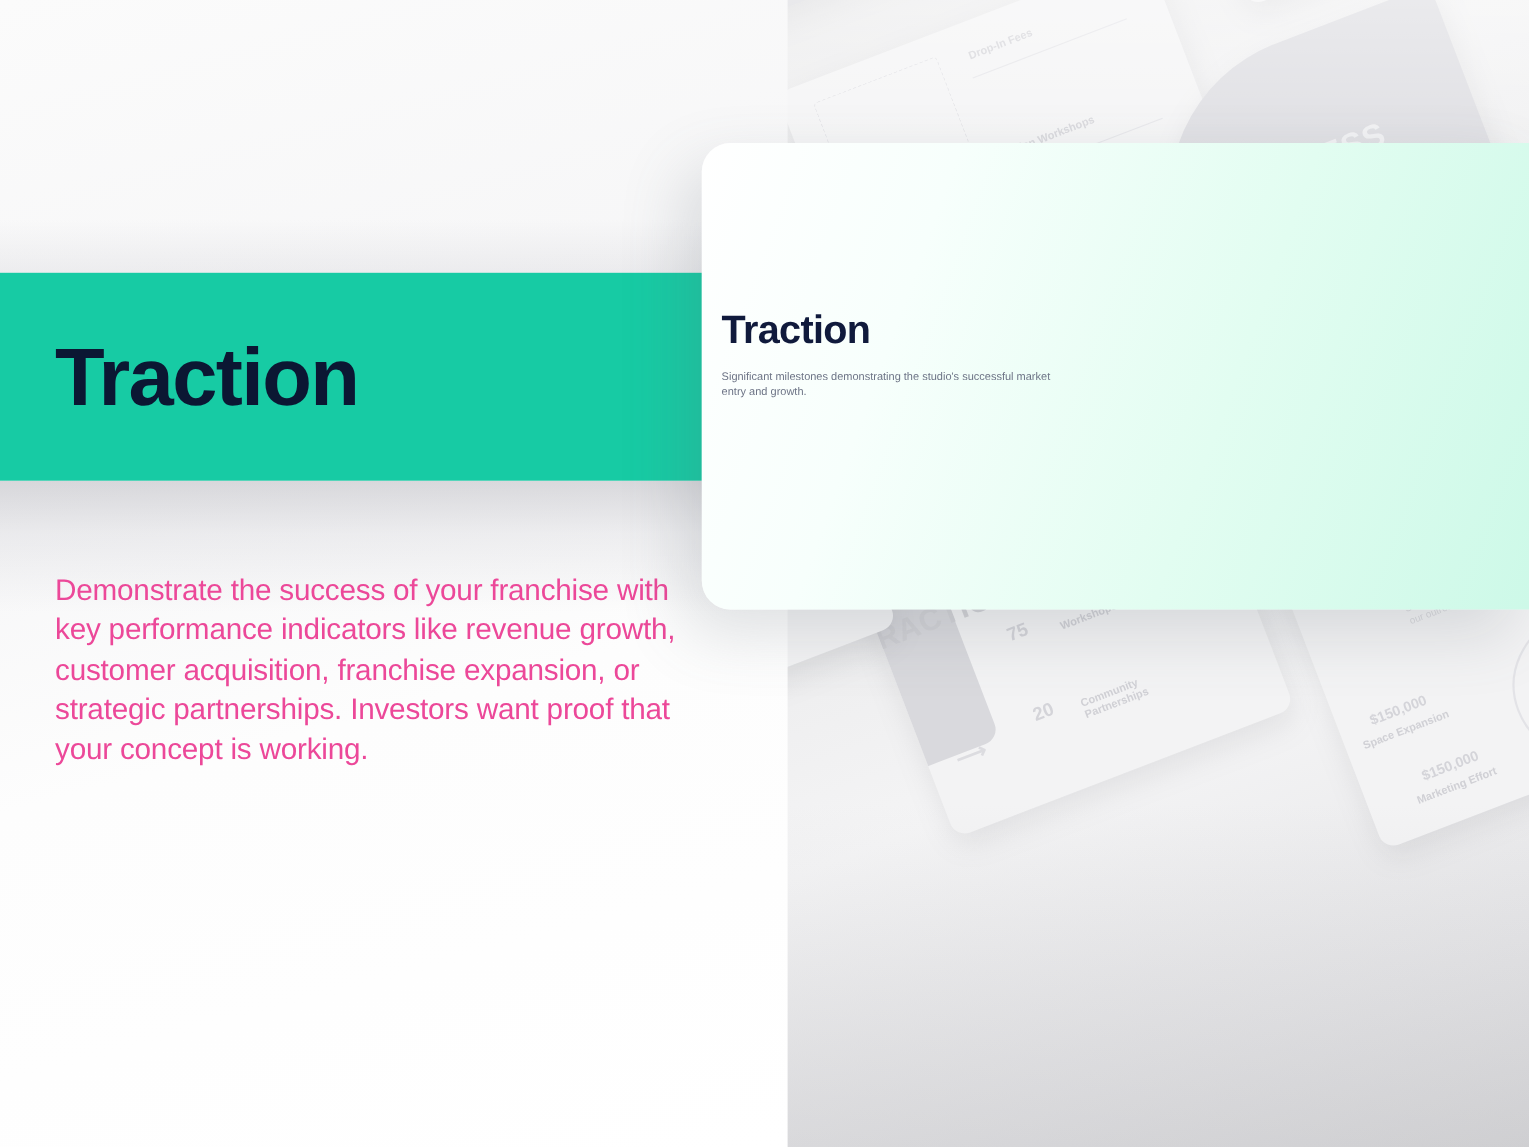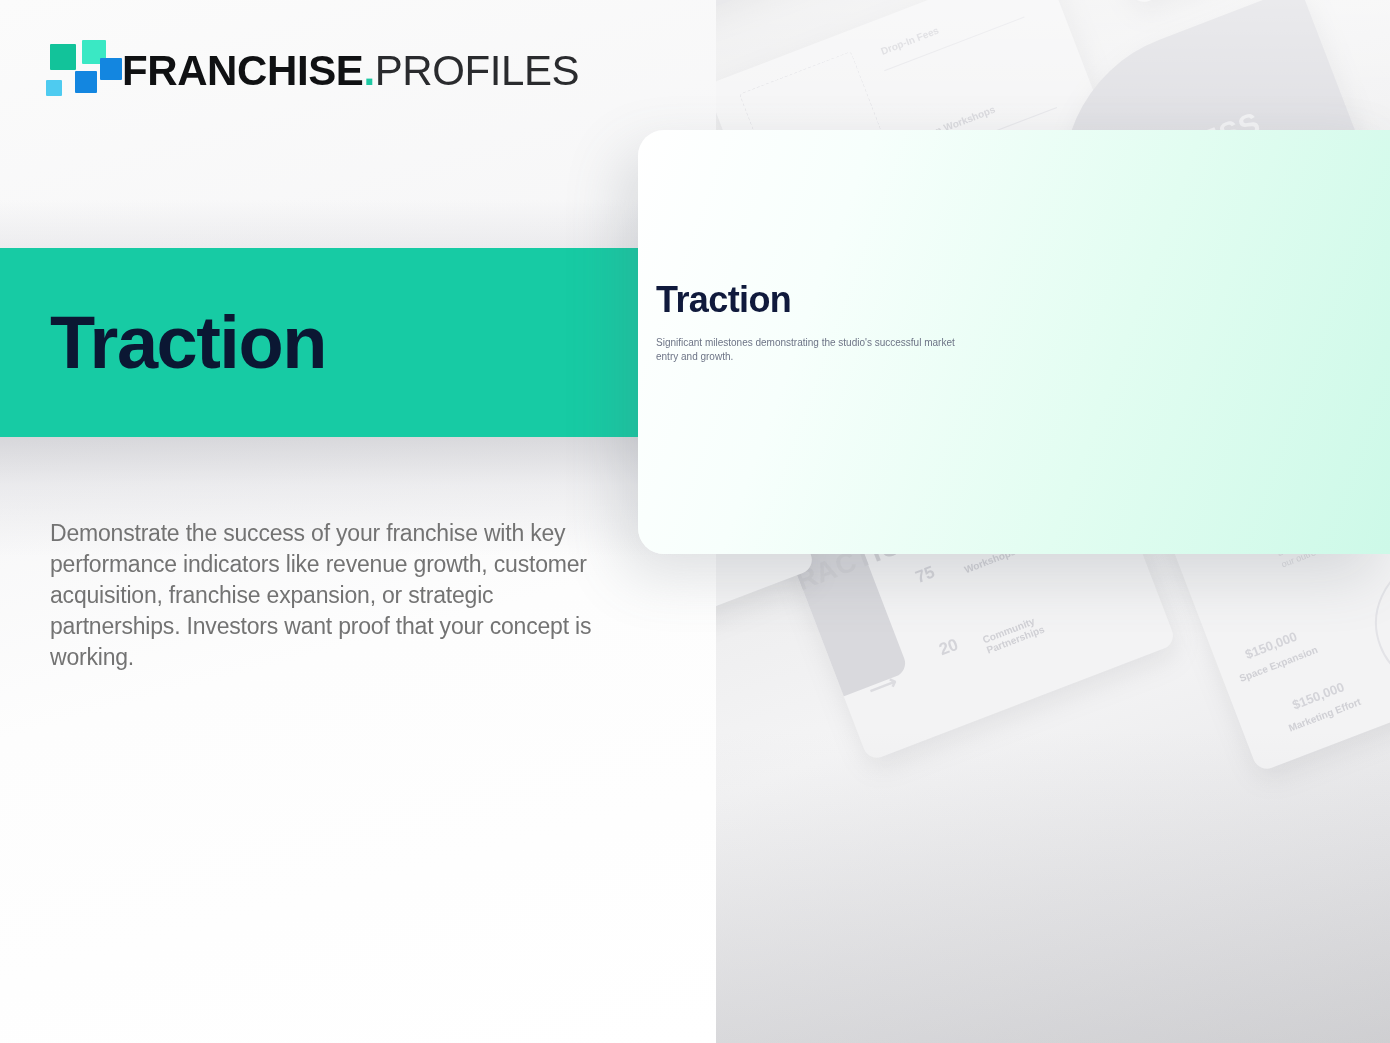--- a/index.html
+++ b/index.html
@@ -188,23 +188,23 @@
     margin-left: 50px;
     line-height: 1;
   }
 
   
   .lead {
     position: absolute;
     left: 50px;
     top: 518px;
     width: 572px;
-    font-size: 23px;
+    font-size: 27px;
     line-height: 1.345;
-    color: #737373;
+    color: #ec4899;
     font-weight: 400;
     letter-spacing: -0.2px;
   }
 
   
   .traction-card {
     position: absolute;
     left: 638px;
     top: 130px;
     width: 752px;
@@ -310,32 +310,20 @@
 
       <div class="slide" style="left:430px; top:-20px; width:320px; height:200px; background:#d7d7dc; border-radius:16px;"></div>
     </div>
   </div>
 
   <div class="bg-left">
     <div class="grey-wash-top"></div>
     <div class="grey-wash"></div>
   </div>
 
-  <div class="logo">
-    <div class="logo-mark">
-      <span class="lm1"></span>
-      <span class="lm2"></span>
-      <span class="lm3"></span>
-      <span class="lm4"></span>
-      <span class="lm5"></span>
-    </div>
-    <div class="logo-text">
-      <span class="strong">FRANCHISE</span><span class="dot">.</span><span class="light">PROFILES</span>
-    </div>
-  </div>
 
   <div class="hero-banner">
     <div class="hero-title">Traction</div>
   </div>
 
   <div class="lead">Demonstrate the success of your franchise with key performance indicators like revenue growth, customer acquisition, franchise expansion, or strategic partnerships. Investors want proof that your concept is working.</div>
 
   <div class="traction-card">
 
     <div class="card-left">

